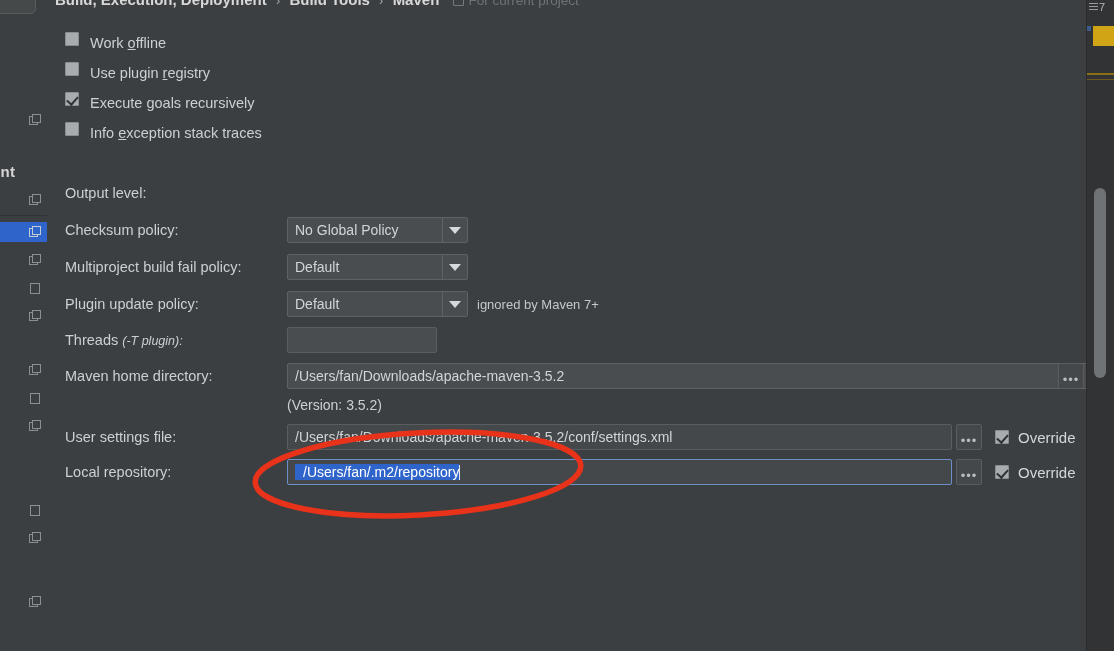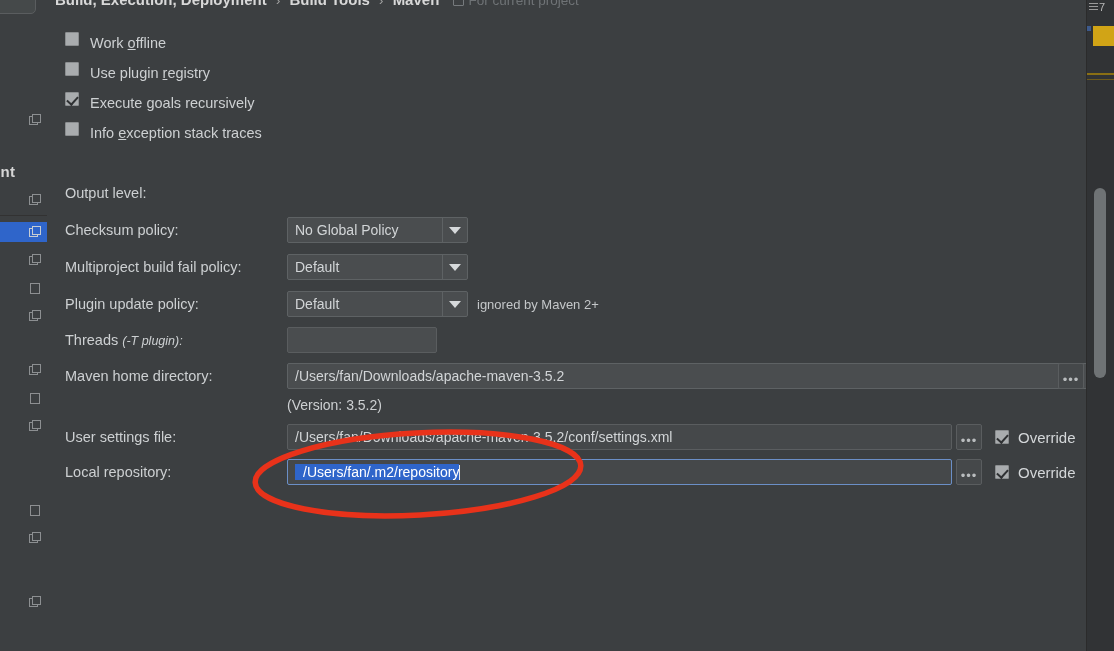--- a/index.html
+++ b/index.html
@@ -316,21 +316,21 @@
     </div>
 
     <div class="frow" style="top:291px">
       <span class="flabel">Plugin update policy:</span>
       <div class="combo" style="left:240px;width:181px">
         <span class="val">Default</span>
         <span class="arrow">
             <span class="caret"></span>
           </span>
       </div>
-      <span class="hint" style="left:430px">ignored by Maven 2+</span>
+      <span class="hint" style="left:430px">ignored by Maven 7+</span>
     </div>
 
     <div class="frow" style="top:327px">
       <span class="flabel"><span>Threads </span><em>(-T plugin):</em></span>
       <div class="tfield empty" style="left:240px;width:150px">
         <span class="txt"></span>
       </div>
     </div>
 
     <div class="frow" style="top:363px">

